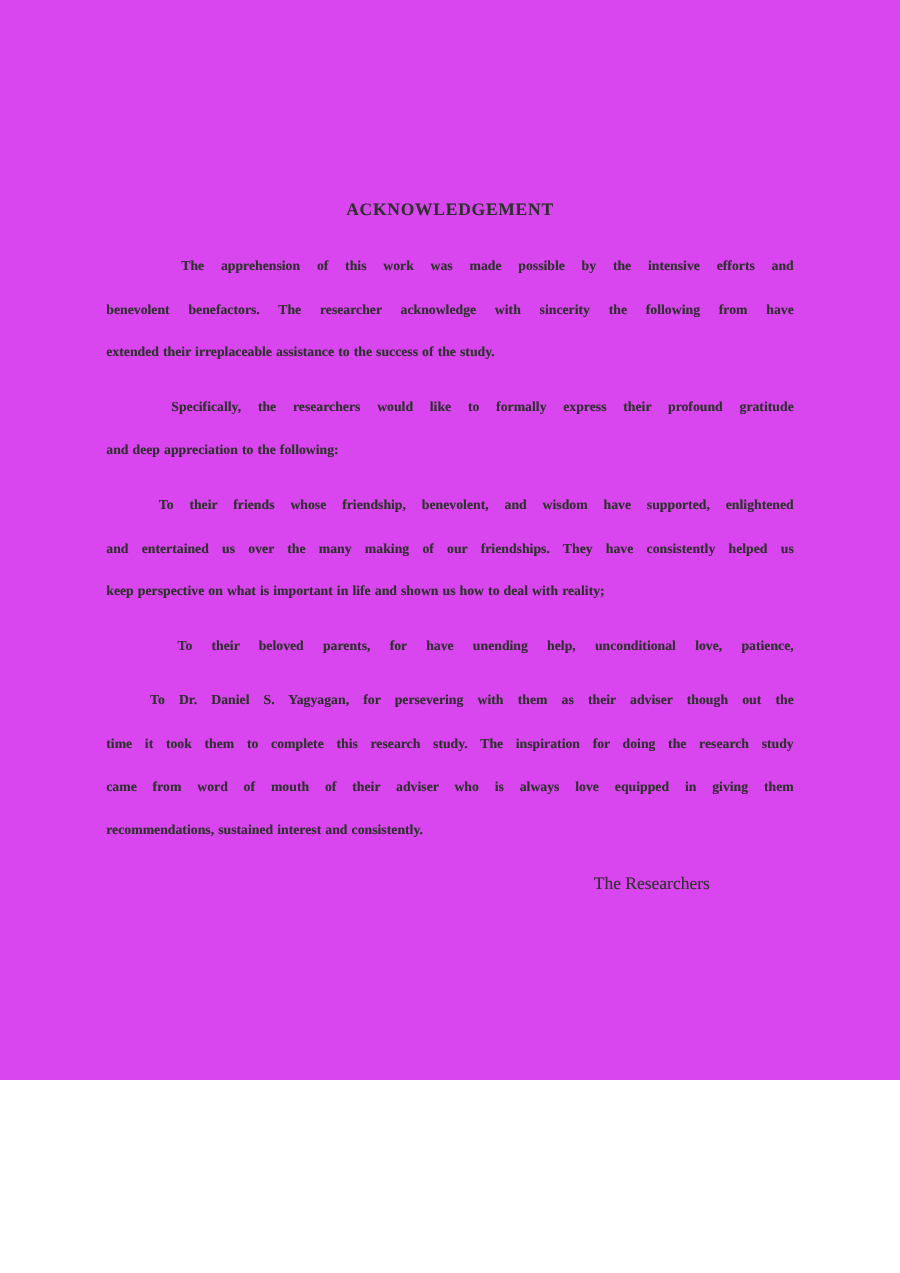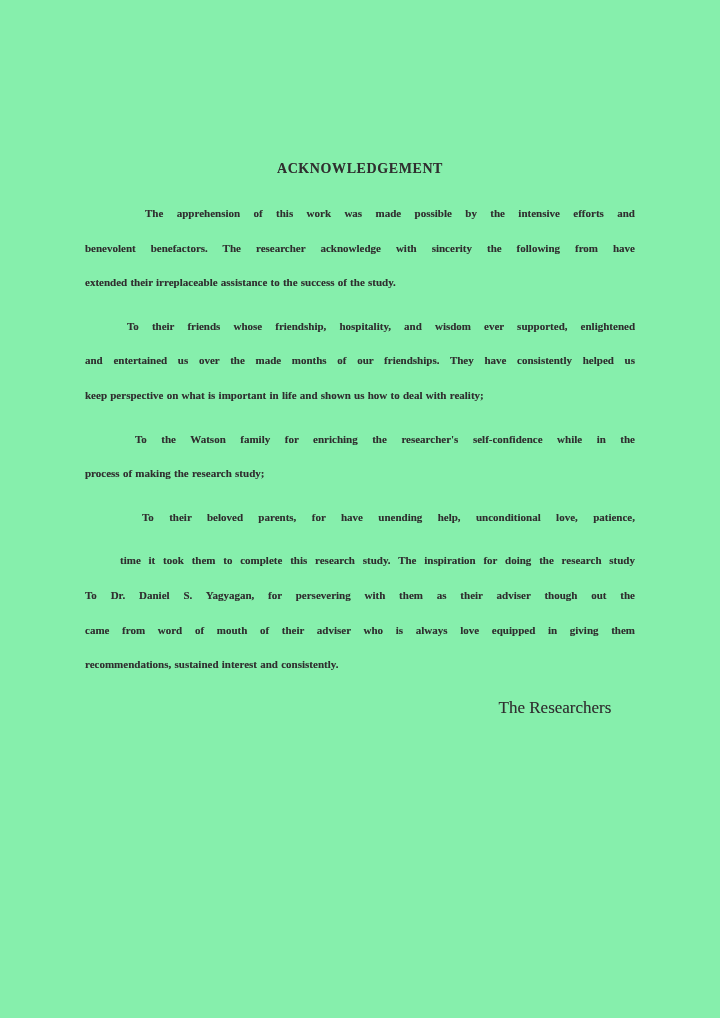--- a/index.html
+++ b/index.html
@@ -3,22 +3,22 @@
 <meta charset="utf-8">
 <style>
   html, body {
     margin: 0;
     padding: 0;
     background: #ffffff;
   }
   .page {
     position: relative;
     width: 720px;
-    height: 1018px;
-    background: #86efac;
+    height: 864px;
+    background: #d946ef;
     font-family: "Liberation Serif", "DejaVu Serif", serif;
     color: #2f2f2f;
     overflow: hidden;
     text-shadow: 0 0 0.5px rgba(70,70,70,0.45);
   }
   .content {
     position: absolute;
     left: 85px;
     top: 159px;
     width: 550px;
@@ -51,58 +51,58 @@
   }
   .p1 .line:first-child { text-indent: 60px; }
   .p2 .line:first-child { text-indent: 52px; }
   .p3 .line:first-child { text-indent: 42px; }
   .p4 .line:first-child { text-indent: 50px; }
   .p5 .line:first-child { text-indent: 57px; }
   .p6 .line:first-child { text-indent: 35px; }
   .signature {
     height: 34.6px;
     line-height: 34.6px;
-    font-size: 17px;
+    font-size: 14px;
     text-indent: 390px;
-    text-align: center;
+    text-align: left;
   }
 </style>
 </head>
 <body>
 
 <div class="page">
   <div class="content">
 
     <h1 class="title">ACKNOWLEDGEMENT</h1>
 
     <div class="para p1">
       <div class="line">The apprehension of this work was made possible by the intensive efforts and</div>
       <div class="line">benevolent benefactors. The researcher acknowledge with sincerity the following from have</div>
       <div class="line last">extended their irreplaceable assistance to the success of the study.</div>
     </div>
 
+    <div class="para p2">
+      <div class="line">Specifically, the researchers would like to formally express their profound gratitude</div>
+      <div class="line last">and deep appreciation to the following:</div>
+    </div>
 
     <div class="para p3">
-      <div class="line">To their friends whose friendship, hospitality, and wisdom ever supported, enlightened</div>
-      <div class="line">and entertained us over the made months of our friendships. They have consistently helped us</div>
+      <div class="line">To their friends whose friendship, benevolent, and wisdom have supported, enlightened</div>
+      <div class="line">and entertained us over the many making of our friendships. They have consistently helped us</div>
       <div class="line last">keep perspective on what is important in life and shown us how to deal with reality;</div>
     </div>
 
-    <div class="para p4">
-      <div class="line">To the Watson family for enriching the researcher's self-confidence while in the</div>
-      <div class="line last">process of making the research study;</div>
-    </div>
 
     <div class="para p5">
       <div class="line">To their beloved parents, for have unending help, unconditional love, patience,</div>
     </div>
 
     <div class="para p6">
+      <div class="line">To Dr. Daniel S. Yagyagan, for persevering with them as their adviser though out the</div>
       <div class="line">time it took them to complete this research study. The inspiration for doing the research study</div>
-      <div class="line">To Dr. Daniel S. Yagyagan, for persevering with them as their adviser though out the</div>
       <div class="line">came from word of mouth of their adviser who is always love equipped in giving them</div>
       <div class="line last">recommendations, sustained interest and consistently.</div>
     </div>
 
     <div class="signature">The Researchers</div>
 
   </div>
 </div>
 
 </body></html>

